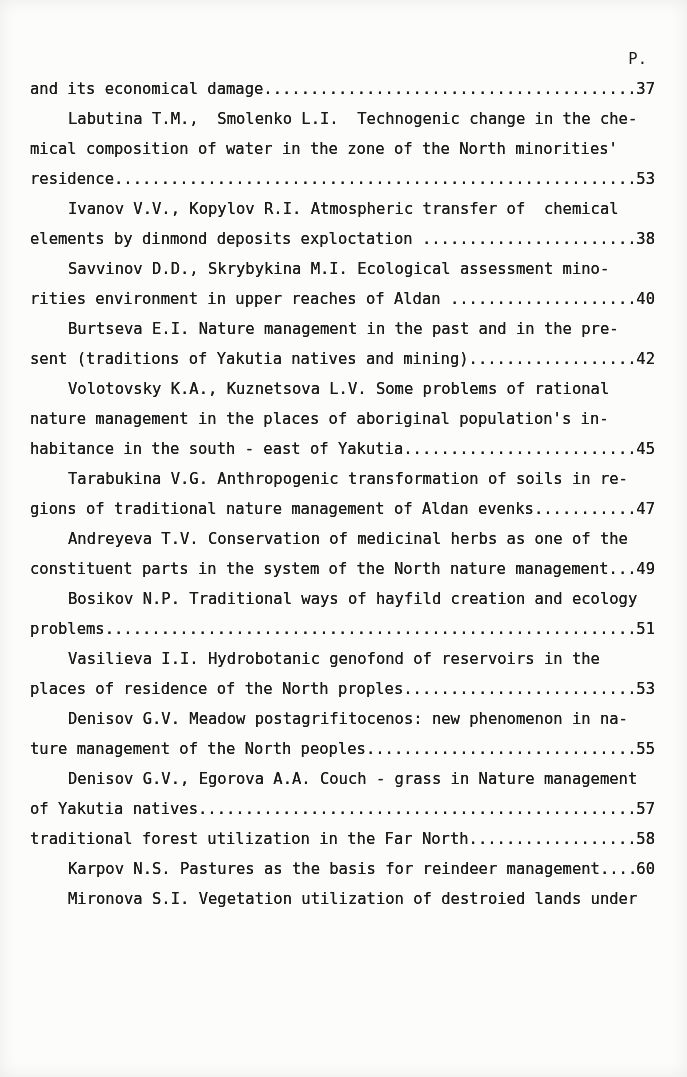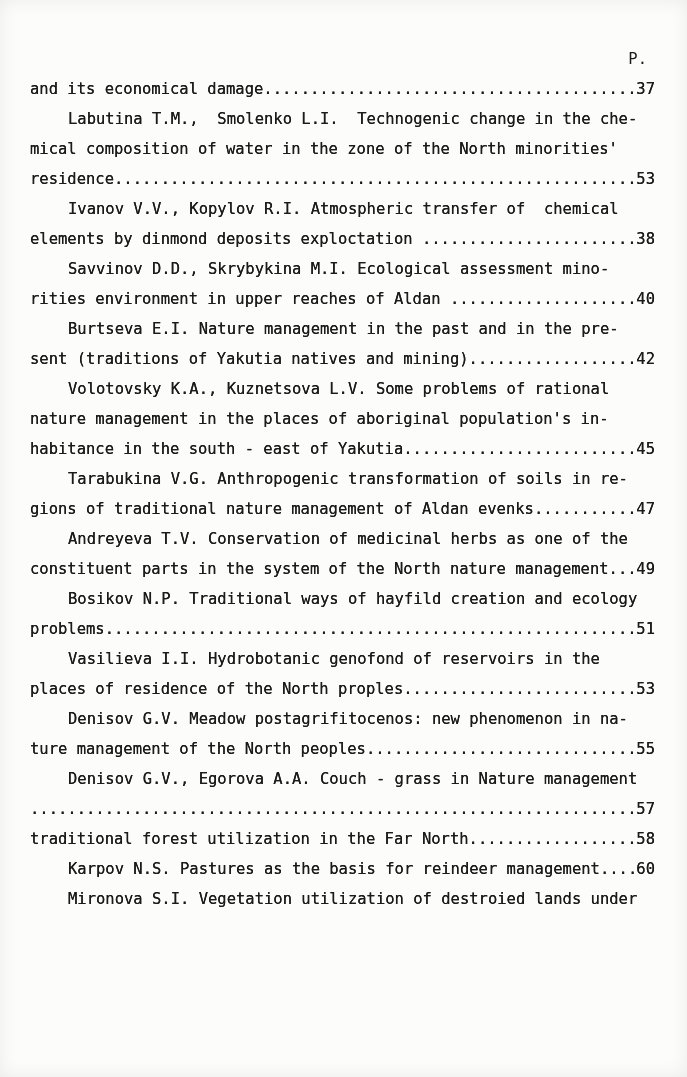--- a/index.html
+++ b/index.html
@@ -215,20 +215,21 @@
     <span class="toc-page">55</span>
   </div>
 
   <div class="toc-line indent">
     <span class="toc-text">Denisov G.V., Egorova A.A. Couch - grass in Nature management</span>
     
     
   </div>
 
   <div class="toc-line">
+    <span class="toc-text">of Yakutia natives.</span>
     <span class="toc-dots">........................................................................................</span>
     <span class="toc-page">57</span>
   </div>
 
 
   <div class="toc-line">
     <span class="toc-text">traditional forest utilization in the Far North</span>
     <span class="toc-dots">........................................................................................</span>
     <span class="toc-page">58</span>
   </div>

